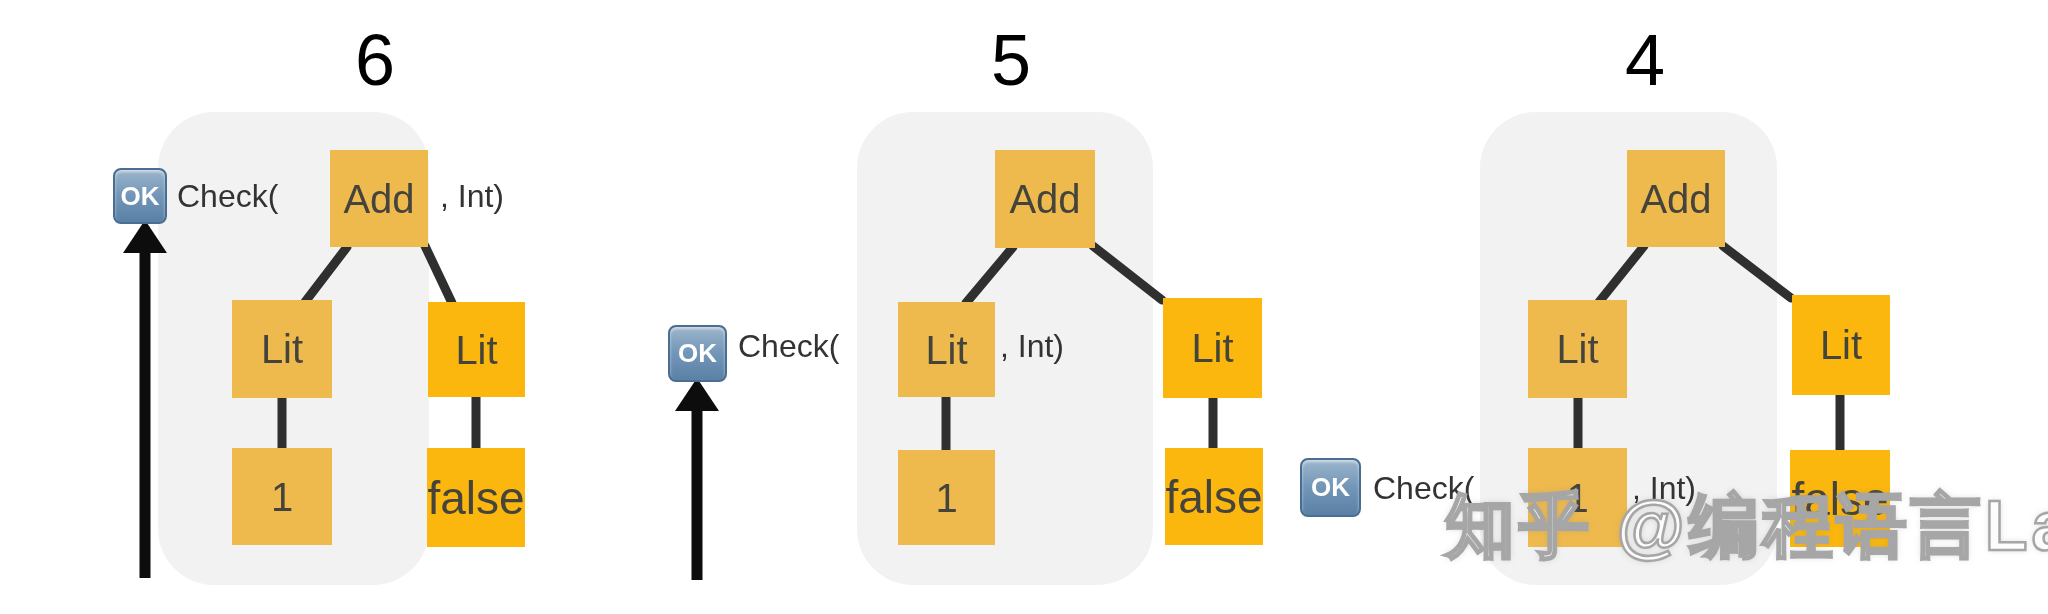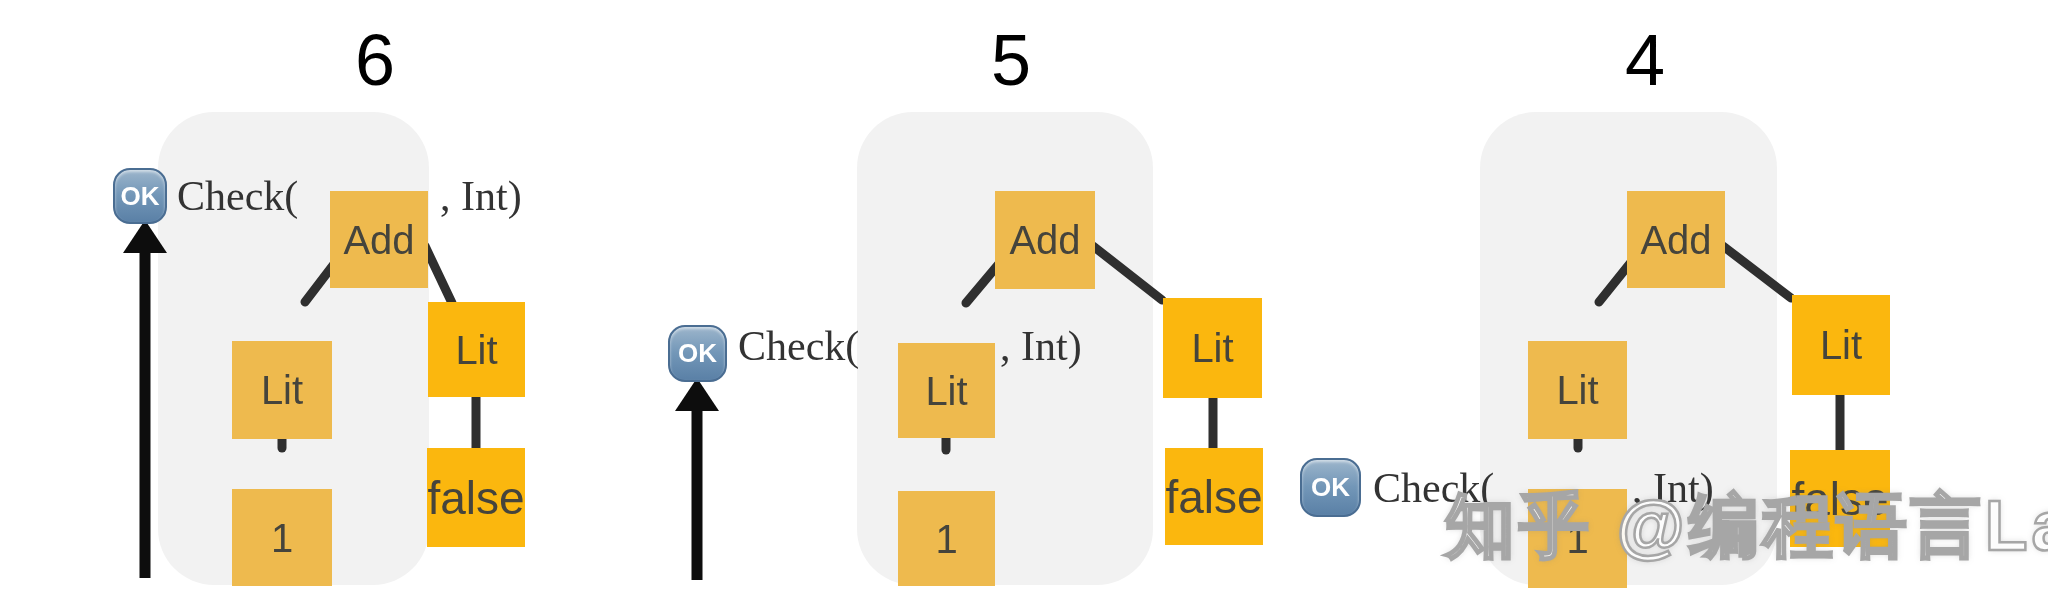--- a/index.html
+++ b/index.html
@@ -22,39 +22,39 @@
   .edge{stroke:var(--edge,#2f2f2f);stroke-width:9;stroke-linecap:round;fill:none;}
   .arrow-line{stroke:var(--arrow,#0d0d0d);stroke-width:11;fill:none;}
   .arrow-head{fill:var(--arrow,#0d0d0d);stroke:none;}
   .node{
     position:absolute;
     display:flex;align-items:center;justify-content:center;
     font-size:40px;color:var(--node-text,#45443c);
     z-index:3;
     line-height:1;
   }
-  .node.light{background:var(--node-light,#eeba4e);margin-top:41px;}
+  .node.light{background:var(--node-light,#eeba4e);}
   .node.bright{background:var(--node-bright,#fbb70e);}
   .node.small-text{font-size:46px;}
   .step-num{
     position:absolute;top:18px;
     transform:translateX(-50%);
     font-size:72px;line-height:84px;color:var(--label-text,#000);
     z-index:4;white-space:nowrap;
   }
   .chk{
     position:absolute;
-    font-family:Liberation Serif, serif;
-    font-size:42px;line-height:52px;color:var(--check-text,#333);
+    font-family:Liberation Sans, sans-serif;
+    font-size:32px;line-height:52px;color:var(--check-text,#333);
     z-index:4;white-space:pre;
   }
   .ok-badge{
     position:absolute;
     display:flex;align-items:center;justify-content:center;
-    border-radius:17px;
+    border-radius:8px;
     background:linear-gradient(180deg,var(--badge-top,#9cb5cb) 0%,#7397b8 48%,var(--badge-bottom,#5a80a6) 100%);
     border:2px solid var(--badge-border,#4a6d92);
     box-shadow:inset 0 2px 3px rgba(255,255,255,.55);
     color:var(--badge-text,#fff);
     font-weight:bold;font-size:26px;letter-spacing:0;
     z-index:4;
   }
   .watermark{
     position:absolute;
     left:1445px;top:488px;

